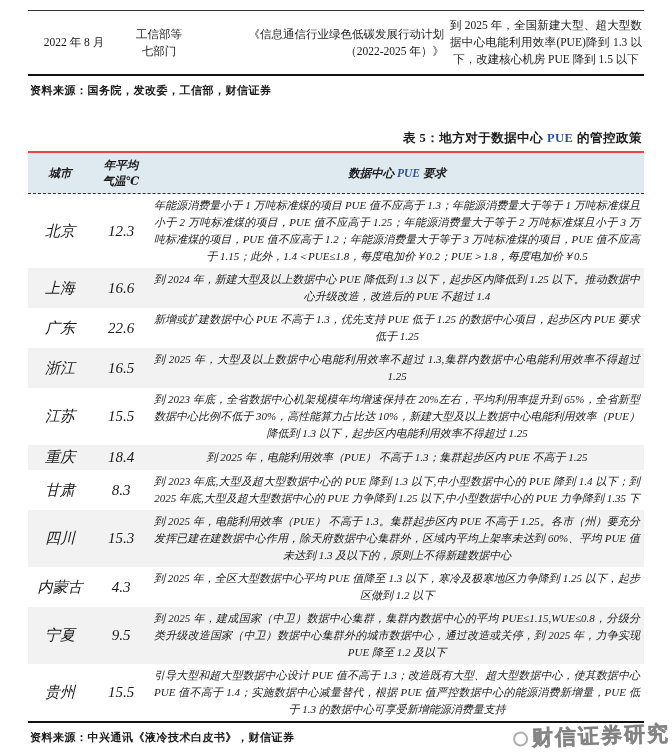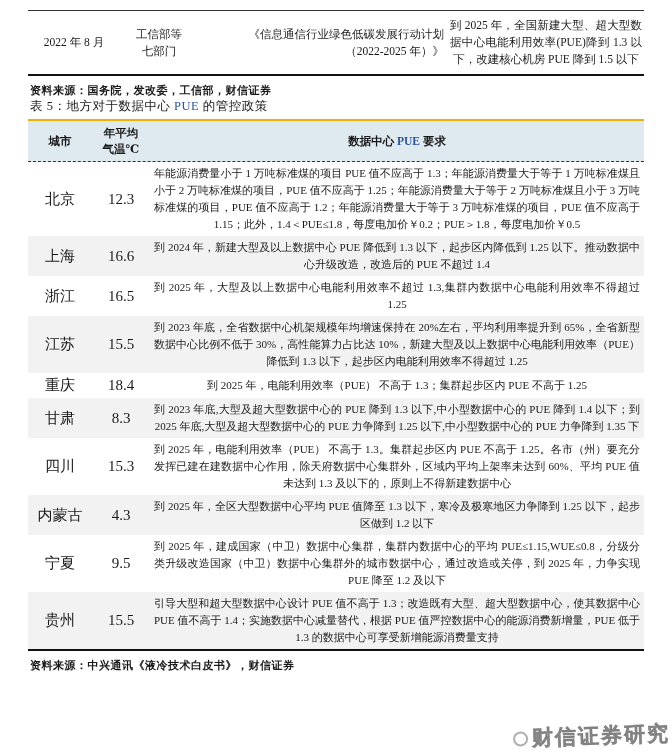--- a/index.html
+++ b/index.html
@@ -27,29 +27,30 @@
 
   .source-note {
     font-size:11px;
     font-weight:bold;
     padding:7px 2px 0 2px;
     letter-spacing:0.5px;
   }
 
   
   .t5-title {
-    margin-top:0;
+    margin-top:32px;
     font-size:12.5px;
-    font-weight:normal;
+    font-weight:bold;
     padding:0 2px 4px 2px;
     letter-spacing:0.5px;
+    text-align:right;
   }
   .t5-title .pue { color:#2f5496; }
 
-  .t5 { border-top:2px solid #eab308; border-bottom:2px solid #111; }
+  .t5 { border-top:2px solid #ef4444; border-bottom:2px solid #111;font-style:italic; }
 
   .thead {
     display:flex;
     align-items:center;
     background:#dfe9f0;
     border-bottom:1px dashed #333;
     padding:4px 0;
     font-weight:bold;
     font-size:11.5px;
   }
@@ -128,20 +129,25 @@
           <div class="col-temp">12.3</div>
           <div class="col-req">年能源消费量小于 1 万吨标准煤的项目 PUE 值不应高于 1.3；年能源消费量大于等于 1 万吨标准煤且小于 2 万吨标准煤的项目，PUE 值不应高于 1.25；年能源消费量大于等于 2 万吨标准煤且小于 3 万吨标准煤的项目，PUE 值不应高于 1.2；年能源消费量大于等于 3 万吨标准煤的项目，PUE 值不应高于 1.15；此外，1.4＜PUE≤1.8，每度电加价￥0.2；PUE＞1.8，每度电加价￥0.5</div>
         </div>
 
         <div class="trow">
           <div class="col-city">上海</div>
           <div class="col-temp">16.6</div>
           <div class="col-req">到 2024 年，新建大型及以上数据中心 PUE 降低到 1.3 以下，起步区内降低到 1.25 以下。推动数据中心升级改造，改造后的 PUE 不超过 1.4</div>
         </div>
 
+        <div class="trow">
+          <div class="col-city">广东</div>
+          <div class="col-temp">22.6</div>
+          <div class="col-req">新增或扩建数据中心 PUE 不高于 1.3，优先支持 PUE 低于 1.25 的数据中心项目，起步区内 PUE 要求低于 1.25</div>
+        </div>
 
         <div class="trow">
           <div class="col-city">浙江</div>
           <div class="col-temp">16.5</div>
           <div class="col-req">到 2025 年，大型及以上数据中心电能利用效率不超过 1.3,集群内数据中心电能利用效率不得超过 1.25</div>
         </div>
 
         <div class="trow">
           <div class="col-city">江苏</div>
           <div class="col-temp">15.5</div>

